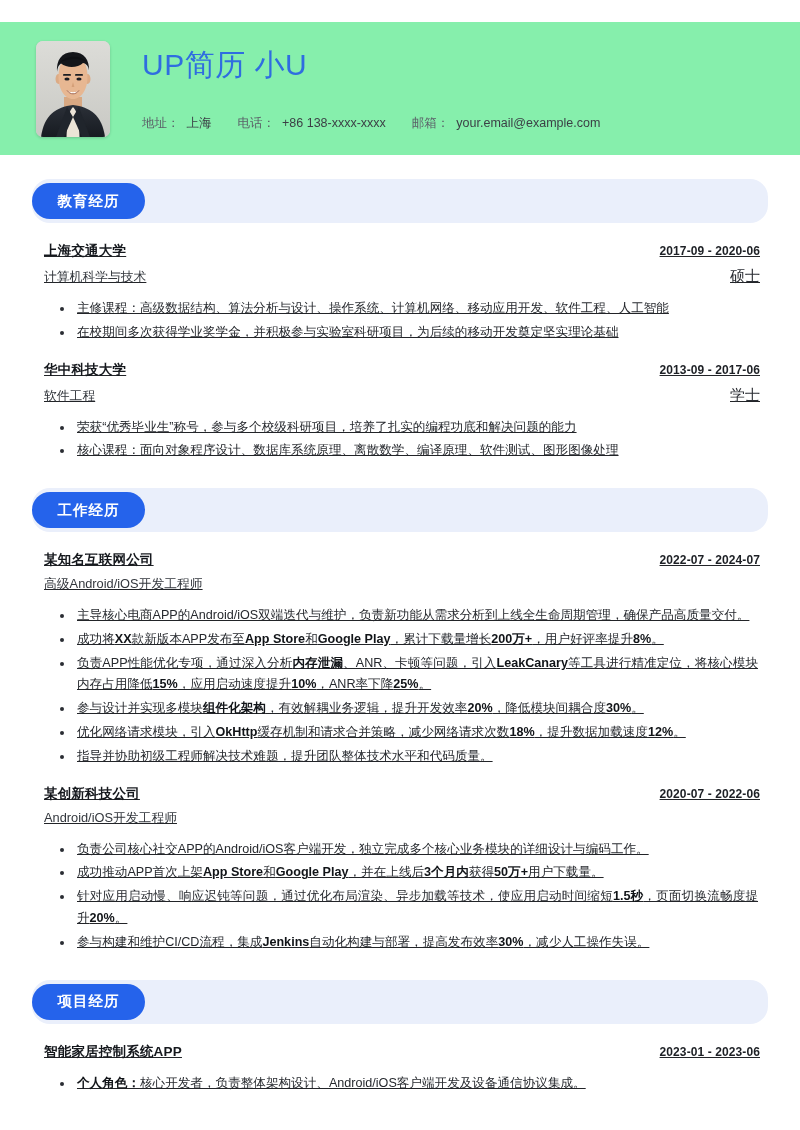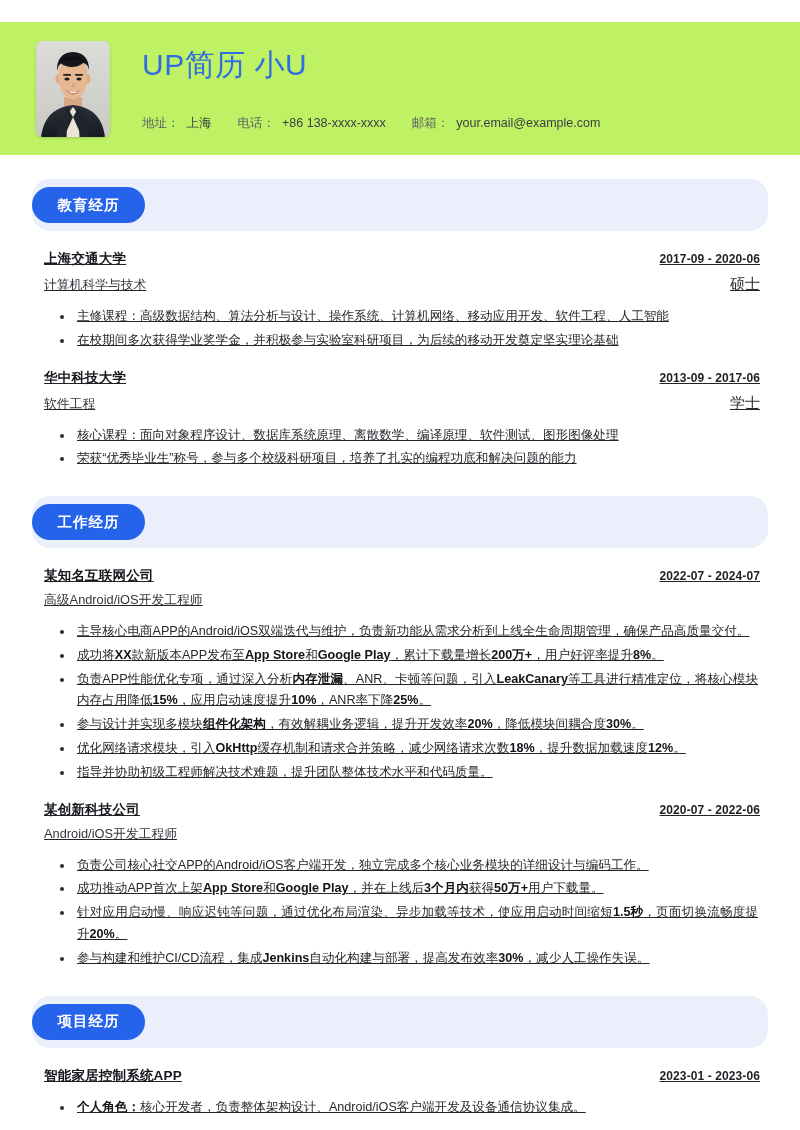--- a/index.html
+++ b/index.html
@@ -11,21 +11,21 @@
     width: 800px; height: 1130px;
     overflow: hidden;
     font-family: "Liberation Sans", "DejaVu Sans", sans-serif;
     color: #222428;
     -webkit-font-smoothing: antialiased;
   }
   .page { width: 800px; height: 1130px; position: relative; background: #ffffff; }
 
   
   .header {
-    background: #bef264;
+    background: #86efac;
     height: 133px;
     margin-top: 22px;
     display: flex;
     align-items: center;
     padding: 0 36px;
   }
   .avatar {
     width: 74px; height: 96px;
     border-radius: 7px;
     overflow: hidden;
@@ -58,21 +58,21 @@
   .contact .val { margin-left: 7px; color: #3b3f45; }
 
   
   .content { padding: 0 32px; }
 
   .section { margin-top: 26px; }
   .section:first-child { margin-top: 24px; }
 
   .section-bar {
     position: relative;
-    height: 52px;
+    height: 44px;
     background: #eaeffb;
     border-radius: 18px;
     display: flex;
     align-items: center;
   }
   .section-pill {
     height: 36px;
     min-width: 113px;
     padding: 0 20px;
     border-radius: 18px;
@@ -233,22 +233,22 @@
         <div class="entry">
           <div class="entry-head">
             <div class="entry-title">华中科技大学</div>
             <div class="entry-date">2013-09 - 2017-06</div>
           </div>
           <div class="entry-sub">
             <div class="entry-role">软件工程</div>
             <div class="entry-degree">学士</div>
           </div>
           <ul class="bullets">
+            <li><span>荣获“优秀毕业生”称号，参与多个校级科研项目，培养了扎实的编程功底和解决问题的能力</span></li>
             <li><span>核心课程：面向对象程序设计、数据库系统原理、离散数学、编译原理、软件测试、图形图像处理</span></li>
-            <li><span>荣获“优秀毕业生”称号，参与多个校级科研项目，培养了扎实的编程功底和解决问题的能力</span></li>
           </ul>
         </div>
       </div>
       <div class="section">
         <div class="section-bar">
           <div class="section-pill">工作经历</div>
         </div>
         <div class="entry first">
           <div class="entry-head">
             <div class="entry-title">某知名互联网公司</div>

